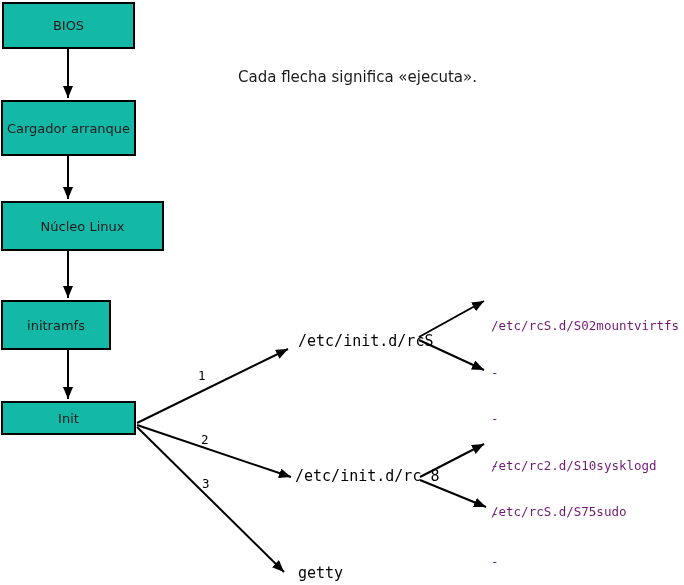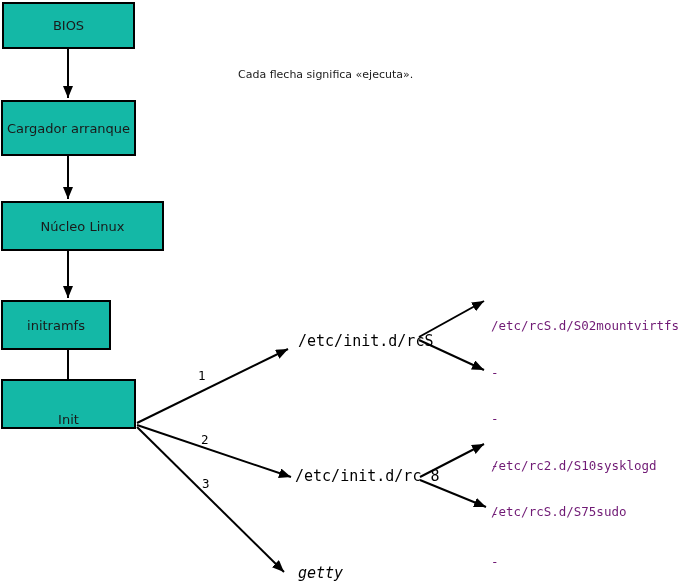--- a/index.html
+++ b/index.html
@@ -33,21 +33,21 @@
     border: 2px solid #000000;
     background: #14b8a6;
     display: flex;
     align-items: center;
     justify-content: center;
     font-size: 13px;
     color: #1a1a1a;
   }
   .caption {
     position: absolute;
-    font-size: 11px;
+    font-size: 15px;
     color: #1a1a1a;
     white-space: nowrap;
   }
   .mono {
     position: absolute;
     font-family: "DejaVu Sans Mono", monospace;
     font-size: 15px;
     color: #000000;
     white-space: pre;
     line-height: 15px;
@@ -104,33 +104,33 @@
   </div>
 
   <div class="node" style="left:1px; top:201px; width:163px; height:50px;">
     <span>Núcleo Linux</span>
   </div>
 
   <div class="node" style="left:1px; top:300px; width:110px; height:50px;">
     <span>initramfs</span>
   </div>
 
-  <div class="node" style="left:1px; top:379px; width:135px; height:50px;align-items:flex-end;">
+  <div class="node" style="left:1px; top:401px; width:135px; height:34px;">
     <span>Init</span>
   </div>
 
   <div class="caption" style="left:238px; top:68px;">Cada flecha significa «ejecuta».</div>
 
   <span class="arrow-num" style="left:198px; top:368px;">1</span>
   <span class="arrow-num" style="left:201px; top:432px;">2</span>
   <span class="arrow-num" style="left:202px; top:476px;">3</span>
 
   <div class="mono" style="left:298px; top:334px;">/etc/init.d/rcS</div>
   <div class="mono" style="left:295px; top:469px;">/etc/init.d/rc 8</div>
-  <div class="mono" style="left:298px; top:566px;font-style:italic;">getty</div>
+  <div class="mono" style="left:298px; top:566px;">getty</div>
 
   <div class="script-group g1" style="left:491px; top:288px;">
     <div>/etc/rcS.d/S02mountvirtfs</div>
     <div>-</div>
     <div>-</div>
     <div>-</div>
     <div>/etc/rcS.d/S75sudo</div>
   </div>
 
   <div class="script-group g2" style="left:491px; top:427px;">

